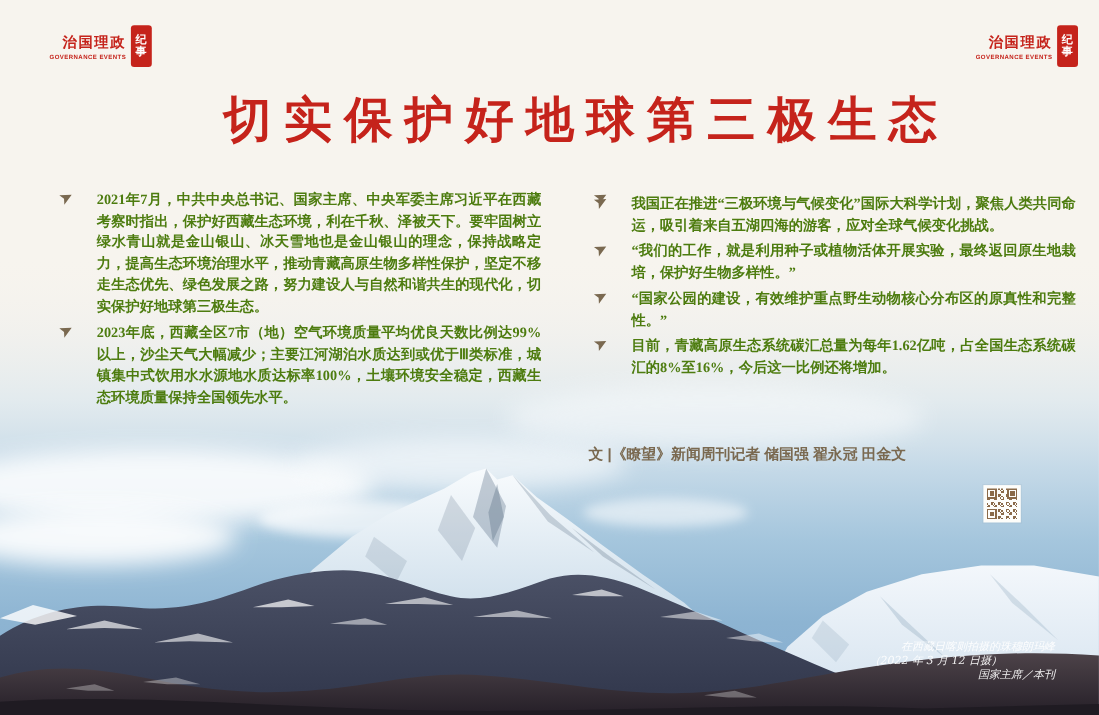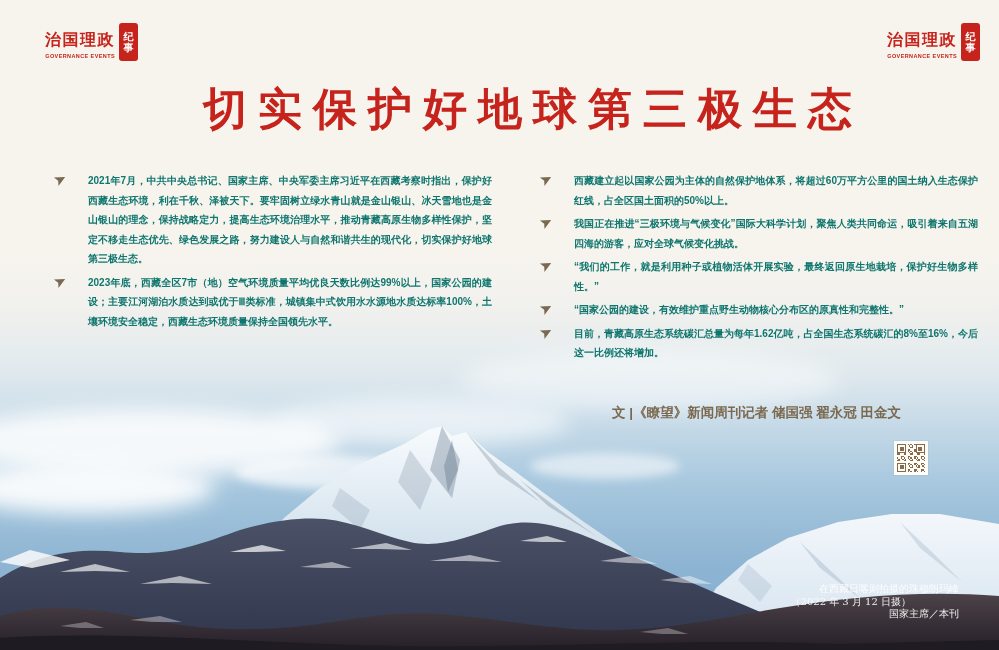--- a/index.html
+++ b/index.html
@@ -7,57 +7,57 @@
     width:999px;height:650px;position:relative;overflow:hidden;
     background:#f7f4ee;
     font-family:"Liberation Sans",sans-serif;
   }
 
   
   .logo{position:absolute;top:23px;display:flex;align-items:flex-start;gap:4px;z-index:5;}
   .logo.left{left:45px;}
   .logo.right{left:887px;}
   .logo-text{text-align:right;margin-top:7px;}
-  .logo-cn{color:#c5231b;font-weight:bold;font-size:16px;letter-spacing:1.5px;white-space:nowrap;font-family:Liberation Mono, monospace;}
+  .logo-cn{color:#c5231b;font-weight:bold;font-size:13px;letter-spacing:1.5px;white-space:nowrap;font-family:Liberation Mono, monospace;}
   .logo-en{color:#c5231b;font-weight:bold;font-size:5.5px;letter-spacing:.4px;margin-top:2px;white-space:nowrap;}
   .seal{width:19px;height:38px;background:#c5231b;border-radius:3px;color:#fff;
         display:flex;flex-direction:column;align-items:center;justify-content:center;
         font-size:10px;font-weight:bold;line-height:1.15;}
 
   
   .headline{
     position:absolute;top:80px;left:0;width:100%;text-align:center;
     font-size:44px;font-weight:900;color:#c5231b;letter-spacing:11px;
     white-space:nowrap;z-index:5;text-indent:11px;margin-left:28px;
   }
 
   
   .columns{position:absolute;top:171px;left:48px;width:930px;display:flex;gap:42px;z-index:3;}
   .col{width:444px;}
   .bullet{position:relative;padding-left:40px;margin-bottom:4px;
-          font-size:10px;font-weight:bold;color:#0f766e;line-height:19.5px;
-          text-align:justify;}
+          font-size:13px;font-weight:bold;color:#4d7c0f;line-height:19.5px;
+          text-align:justify;font-family:Liberation Serif, serif;}
   .b-icon{position:absolute;left:6px;top:2px;width:13px;height:13px;color:#7a6950;
           transform:rotate(-28deg);}
   .b-icon svg{display:block;width:13px;height:13px;}
 
-  .byline{position:absolute;top:404px;left:535px;width:443px;text-align:center;
+  .byline{position:absolute;top:404px;left:535px;width:443px;text-align:left;
           font-size:13.5px;font-weight:bold;color:#7a6950;z-index:3;white-space:nowrap;}
 
   
   .photo{position:absolute;left:0;top:230px;width:999px;height:420px;z-index:1;}
   .photo svg{display:block;}
 
   .qr{position:absolute;left:894px;top:441px;width:34px;height:34px;background:#fdfdfa;
       padding:3px;box-sizing:border-box;z-index:4;box-shadow:0 0 0 1px rgba(0,0,0,0.03);}
   .qr svg{display:block;width:28px;height:28px;}
 
   .caption{position:absolute;right:40px;top:583px;text-align:right;z-index:4;
            color:rgba(255,255,255,.92);font-size:10px;line-height:12.5px;
-           font-family:"DejaVu Serif",serif;}
+           font-family:"DejaVu Serif",serif;font-style:italic;}
   .caption .c2{margin-right:48px;}
 </style>
 </head>
 <body>
 
 <div class="logo left">
   <div class="logo-text">
     <div class="logo-cn">治国理政</div>
     <div class="logo-en">GOVERNANCE EVENTS</div>
   </div>
@@ -92,32 +92,31 @@
         <span class="b-text">2021年7月，中共中央总书记、国家主席、中央军委主席习近平在西藏考察时指出，保护好西藏生态环境，利在千秋、泽被天下。要牢固树立绿水青山就是金山银山、冰天雪地也是金山银山的理念，保持战略定力，提高生态环境治理水平，推动青藏高原生物多样性保护，坚定不移走生态优先、绿色发展之路，努力建设人与自然和谐共生的现代化，切实保护好地球第三极生态。</span>
       </div>
 
 
       <div class="bullet">
         <span class="b-icon">
           <svg viewBox="0 0 16 16">
             <path d="M2,14 L14.5,8 L2,2 L4.8,8 Z" fill="currentColor"></path>
           </svg>
         </span>
-        <span class="b-text">2023年底，西藏全区7市（地）空气环境质量平均优良天数比例达99%以上，国家公园的建设；主要江河湖泊水质达到或优于Ⅲ类标准，城镇集中式饮用水水源地水质达标率100%，土壤环境安全稳定，西藏生态环境质量保持全国领先水平。</span>
+        <span class="b-text">2023年底，西藏全区7市（地）空气环境质量平均优良天数比例达99%以上，沙尘天气大幅减少；主要江河湖泊水质达到或优于Ⅲ类标准，城镇集中式饮用水水源地水质达标率100%，土壤环境安全稳定，西藏生态环境质量保持全国领先水平。</span>
       </div>
     </div>
   <div class="col">
 
       <div class="bullet">
         <span class="b-icon">
           <svg viewBox="0 0 16 16">
             <path d="M2,14 L14.5,8 L2,2 L4.8,8 Z" fill="currentColor"></path>
           </svg>
         </span>
-        <span class="b-text">西藏建立起以国家公园为主体的自然保护地体系，将超过60万平方公里的国土纳入生态保护红线，占全区国土面积的50%以上。</span>
       </div>
 
       <div class="bullet">
         <span class="b-icon">
           <svg viewBox="0 0 16 16">
             <path d="M2,14 L14.5,8 L2,2 L4.8,8 Z" fill="currentColor"></path>
           </svg>
         </span>
         <span class="b-text">我国正在推进“三极环境与气候变化”国际大科学计划，聚焦人类共同命运，吸引着来自五湖四海的游客，应对全球气候变化挑战。</span>
       </div>

